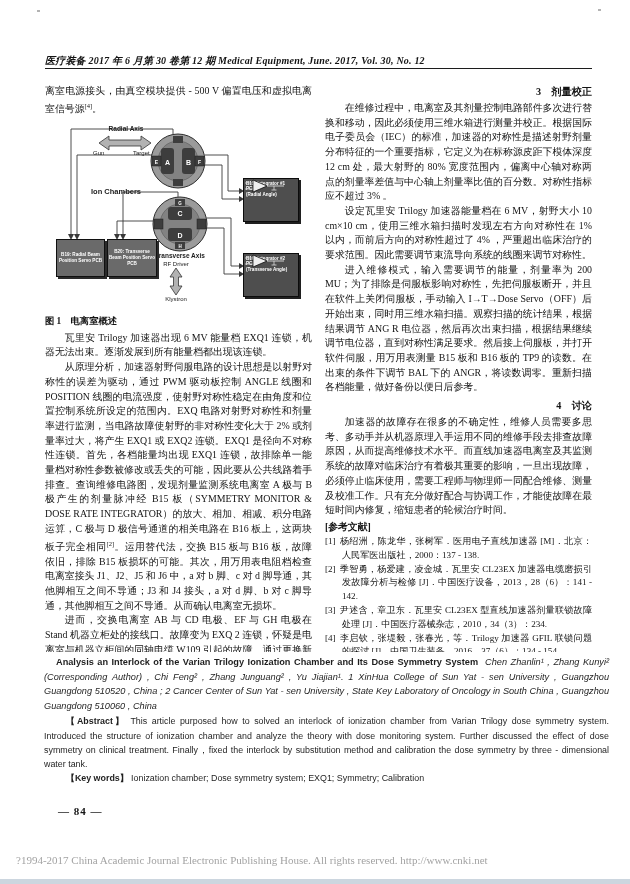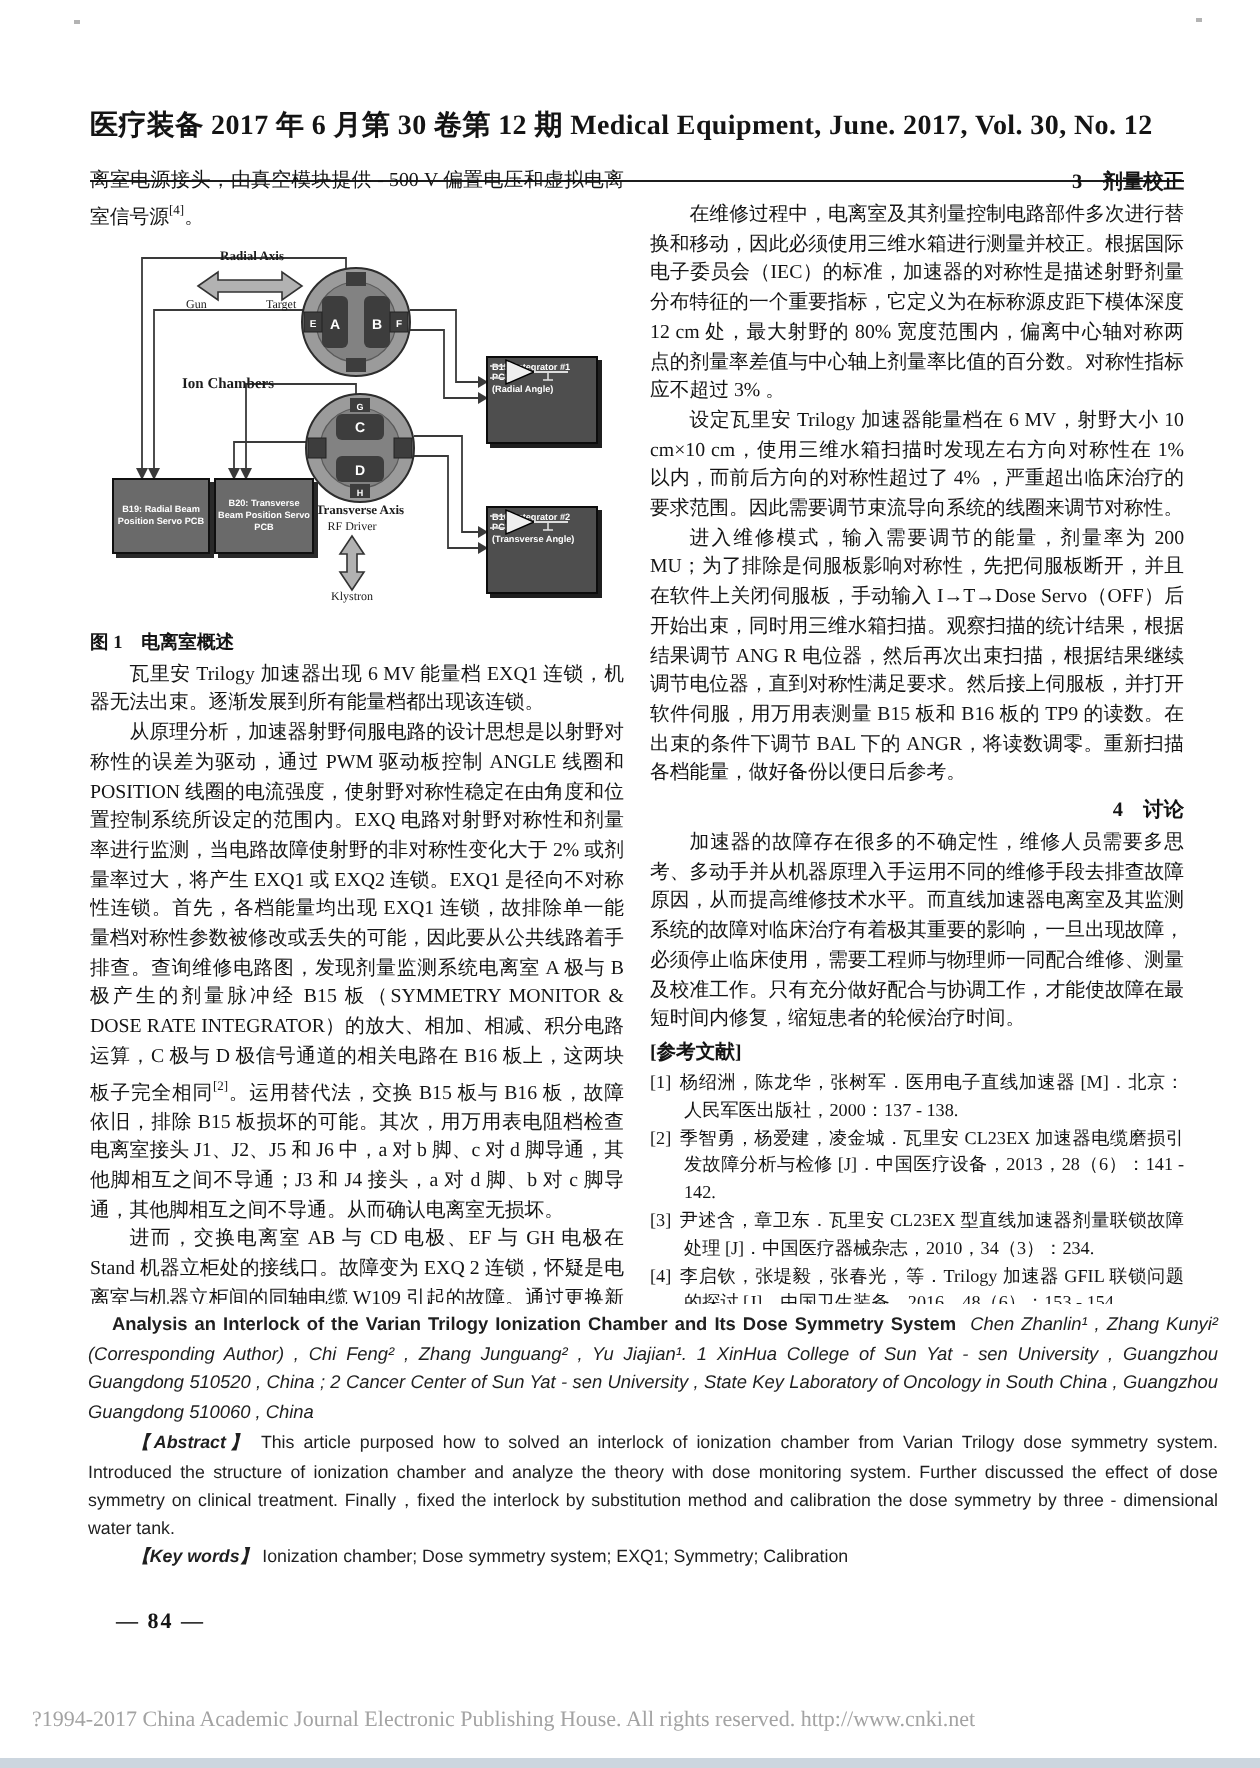--- a/index.html
+++ b/index.html
@@ -4,34 +4,34 @@
 <style>
   html,body{margin:0;padding:0;background:#e8e8e8;}
   .page{
     position:relative;width:630px;height:884px;background:#ffffff;
     font-family:"Liberation Serif","DejaVu Serif",serif;color:#141414;
     overflow:hidden;margin:0 auto;
   }
   
   .jheader{
     position:absolute;top:54px;left:45px;width:547px;
-    font-size:14px;font-weight:bold;letter-spacing:.2px;
-    border-bottom:1.5px solid #1c1c1c;padding-bottom:18px;
+    font-size:10px;font-weight:bold;letter-spacing:.2px;
+    border-bottom:1.5px solid #1c1c1c;padding-bottom:0;font-style:italic;
   }
   
   .cols{position:absolute;top:84px;left:45px;width:547px;height:568px;display:flex;gap:13px;overflow:hidden;}
   .col{width:267px;}
   .cjk{font-size:9.9px;line-height:14.7px;text-align:justify;margin:0;}
   .ind{text-indent:2em;}
   .sec-h{font-size:10.2px;font-weight:bold;margin:3px 0 2px 0;line-height:15px;text-align:right;}
   sup.cite{font-size:6.5px;}
   
   .figure{position:relative;width:270px;height:190px;margin:4px 0 0 -2px;}
   .figure svg{position:absolute;left:0;top:0;}
-  .flabel{position:absolute;font-family:Liberation Serif, serif;color:#1b1b1b;}
+  .flabel{position:absolute;font-family:Liberation Sans, sans-serif;color:#1b1b1b;}
   .fb{font-weight:bold;}
   .pcbbox{
     position:absolute;background:#6a6a6a;border:1px solid #101010;box-shadow:2px 2px 0 #2a2a2a;
     color:#fff;font-family:"Liberation Sans",sans-serif;font-size:4.6px;font-weight:bold;
     line-height:6px;text-align:center;display:flex;align-items:center;justify-content:center;padding:1px;
   }
   .intbox{
     position:absolute;background:#4e4e4e;border:1.5px solid #0c0c0c;box-shadow:2px 2px 0 #1f1f1f;
     color:#fff;font-family:"Liberation Sans",sans-serif;font-size:4.6px;font-weight:bold;line-height:5.5px;
     padding:2px;box-sizing:border-box;
@@ -45,21 +45,21 @@
   .enblock{
     position:absolute;top:655px;left:44px;width:565px;
     font-family:"Liberation Sans","DejaVu Sans",sans-serif;font-size:9.2px;line-height:14.6px;
     color:#1f1f1f;text-align:justify;
   }
   .en-titlepar{margin:0;text-indent:12px;}
   .en-title{font-weight:bold;}
   .en-authors{font-style:italic;}
   .en-abs{margin:1px 0 0 0;text-indent:22px;font-size:8.9px;line-height:14.2px;}
   .en-kw{margin:0;text-indent:22px;font-size:8.9px;line-height:14.2px;}
-  .en-label{font-weight:bold;font-style:italic;}
+  .en-label{font-weight:bold;}
   
   .pagenum{position:absolute;top:805px;left:58px;font-size:11px;font-weight:bold;letter-spacing:1px;}
   .cnki-footer{position:absolute;top:854px;left:16px;width:604px;font-size:11px;color:#a3a3a3;}
   .bottombar{position:absolute;left:0;bottom:0;width:630px;height:5px;background:#ccd6df;}
   .speck{position:absolute;width:3px;height:2px;background:#8a8a8a;opacity:.65;}
 </style>
 </head>
 <body>
 
 <div class="page">
@@ -181,21 +181,21 @@
       <div class="sec-h" style="margin-top:0">3　剂量校正</div>
       <p class="cjk ind">在维修过程中，电离室及其剂量控制电路部件多次进行替换和移动，因此必须使用三维水箱进行测量并校正。根据国际电子委员会（IEC）的标准，加速器的对称性是描述射野剂量分布特征的一个重要指标，它定义为在标称源皮距下模体深度 12 cm 处，最大射野的 80% 宽度范围内，偏离中心轴对称两点的剂量率差值与中心轴上剂量率比值的百分数。对称性指标应不超过 3% 。</p>
       <p class="cjk ind">设定瓦里安 Trilogy 加速器能量档在 6 MV，射野大小 10 cm×10 cm，使用三维水箱扫描时发现左右方向对称性在 1% 以内，而前后方向的对称性超过了 4% ，严重超出临床治疗的要求范围。因此需要调节束流导向系统的线圈来调节对称性。</p>
       <p class="cjk ind">进入维修模式，输入需要调节的能量，剂量率为 200 MU；为了排除是伺服板影响对称性，先把伺服板断开，并且在软件上关闭伺服板，手动输入 I→T→Dose Servo（OFF）后开始出束，同时用三维水箱扫描。观察扫描的统计结果，根据结果调节 ANG R 电位器，然后再次出束扫描，根据结果继续调节电位器，直到对称性满足要求。然后接上伺服板，并打开软件伺服，用万用表测量 B15 板和 B16 板的 TP9 的读数。在出束的条件下调节 BAL 下的 ANGR，将读数调零。重新扫描各档能量，做好备份以便日后参考。</p>
       <div class="sec-h">4　讨论</div>
       <p class="cjk ind">加速器的故障存在很多的不确定性，维修人员需要多思考、多动手并从机器原理入手运用不同的维修手段去排查故障原因，从而提高维修技术水平。而直线加速器电离室及其监测系统的故障对临床治疗有着极其重要的影响，一旦出现故障，必须停止临床使用，需要工程师与物理师一同配合维修、测量及校准工作。只有充分做好配合与协调工作，才能使故障在最短时间内修复，缩短患者的轮候治疗时间。</p>
       <div class="refhead">[参考文献]</div>
       <p class="ref"><span class="rl">[1]</span><span>杨绍洲，陈龙华，张树军．医用电子直线加速器 [M]．北京：人民军医出版社，2000：137 - 138.</span></p>
       <p class="ref"><span class="rl">[2]</span><span>季智勇，杨爱建，凌金城．瓦里安 CL23EX 加速器电缆磨损引发故障分析与检修 [J]．中国医疗设备，2013，28（6）：141 - 142.</span></p>
       <p class="ref"><span class="rl">[3]</span><span>尹述含，章卫东．瓦里安 CL23EX 型直线加速器剂量联锁故障处理 [J]．中国医疗器械杂志，2010，34（3）：234.</span></p>
-      <p class="ref"><span class="rl">[4]</span><span>李启钦，张堤毅，张春光，等．Trilogy 加速器 GFIL 联锁问题的探讨 [J]．中国卫生装备，2016，48（6）：153 - 154.</span></p>
+      <p class="ref"><span class="rl">[4]</span><span>李启钦，张堤毅，张春光，等．Trilogy 加速器 GFIL 联锁问题的探讨 [J]．中国卫生装备，2016，37（6）：134 - 154.</span></p>
     </div>
   </div>
 
   <div class="enblock">
     <p class="en-titlepar"><span class="en-title">Analysis an Interlock of the Varian Trilogy Ionization Chamber and Its Dose Symmetry System</span><span>&nbsp;&nbsp;</span><span class="en-authors">Chen Zhanlin¹ , Zhang Kunyi² (Corresponding Author) , Chi Feng² , Zhang Junguang² , Yu Jiajian¹. 1 XinHua College of Sun Yat - sen University , Guangzhou Guangdong 510520 , China ; 2 Cancer Center of Sun Yat - sen University , State Key Laboratory of Oncology in South China , Guangzhou Guangdong 510060 , China</span></p>
     <p class="en-abs"><span class="en-label">【Abstract】</span><span>&nbsp;</span><span>This article purposed how to solved an interlock of ionization chamber from Varian Trilogy dose symmetry system. Introduced the structure of ionization chamber and analyze the theory with dose monitoring system. Further discussed the effect of dose symmetry on clinical treatment. Finally，fixed the interlock by substitution method and calibration the dose symmetry by three - dimensional water tank.</span></p>
     <p class="en-kw"><span class="en-label">【Key words】</span><span>&nbsp;</span><span>Ionization chamber; Dose symmetry system; EXQ1; Symmetry; Calibration</span></p>
   </div>
 
   <div class="pagenum">— 84 —</div>

